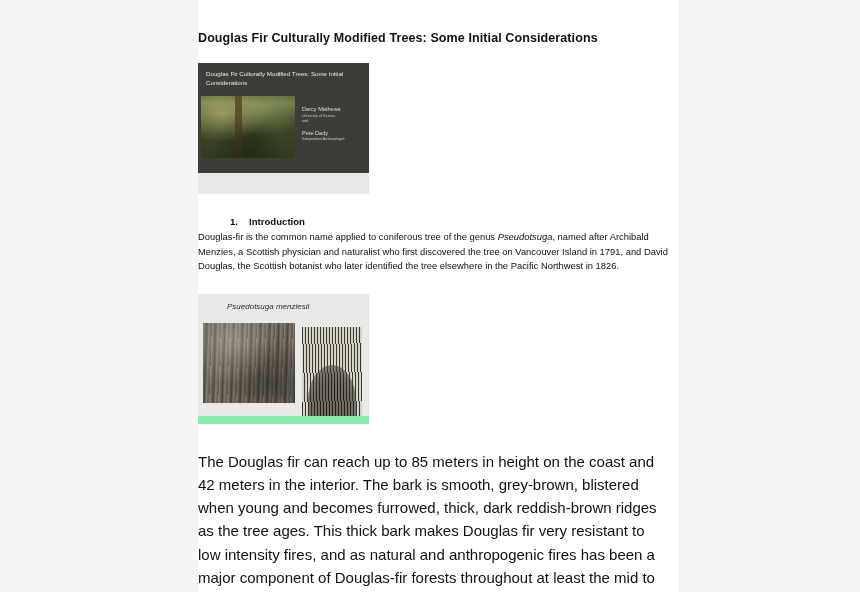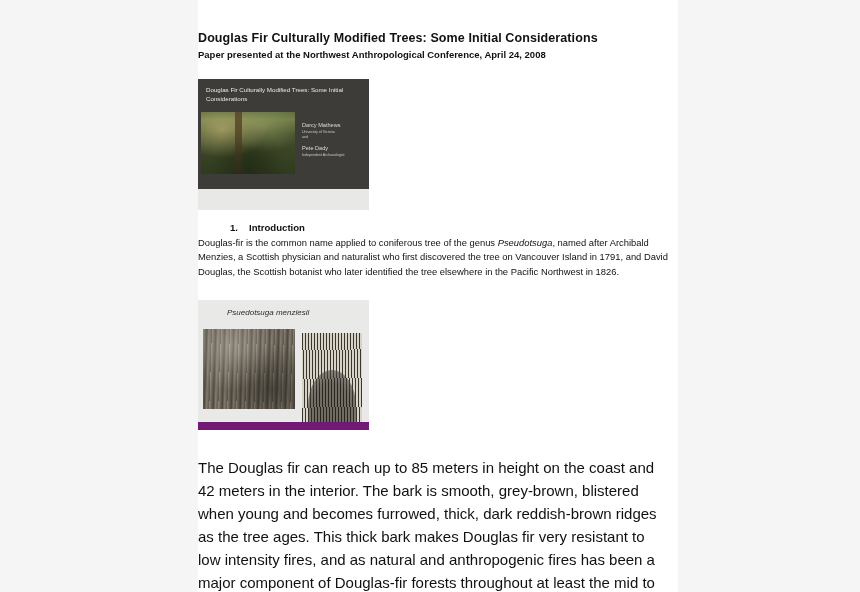--- a/index.html
+++ b/index.html
@@ -128,21 +128,21 @@
   }
   .s1-and {
     font-size: 3.6px;
     line-height: 1.6;
     color: #c9c7c0;
   }
   .s1-gap { height: 5px; }
 
   
   .section-head {
-    margin-top: 12px;
+    margin-top: 22px;
     margin-left: 32px;
     font-size: 9.6px;
     font-weight: bold;
     color: #111;
   }
   .section-head .num { margin-right: 11px; }
   p.body {
     font-size: 9.4px;
     line-height: 1.52;
     margin: 3px 0 16px 0;
@@ -150,21 +150,21 @@
     text-align: left;
   }
   p.body em { font-style: italic; }
 
   
   .fig2 {
     position: relative;
     margin-top: 21px;
     width: 171px;
     height: 130px;
-    background: #701a75;
+    background: #86efac;
   }
   .slide2 {
     position: absolute;
     left: 0; top: 0;
     width: 171px;
     height: 122px;
     background: #e9e9e7;
   }
   .slide2-title {
     position: absolute;
@@ -227,21 +227,20 @@
 </style>
 </head>
 <body>
 
 <div class="page">
   <div class="doc">
     <div class="content">
 
       <h1 class="title">Douglas Fir Culturally Modified Trees: Some Initial Considerations</h1>
 
-      <div class="presented">Paper presented at the Northwest Anthropological Conference, April 24, 2008</div>
 
       <div class="fig1">
         <div class="slide1">
           <div class="slide1-title">Douglas Fir Culturally Modified Trees: Some Initial Considerations</div>
           <div class="slide1-photo"></div>
           <div class="slide1-authors">
             <div class="s1-name">Darcy Mathews</div>
             <div class="s1-sub">University of Victoria</div>
             <div class="s1-and">and</div>
             <div class="s1-gap"></div>

